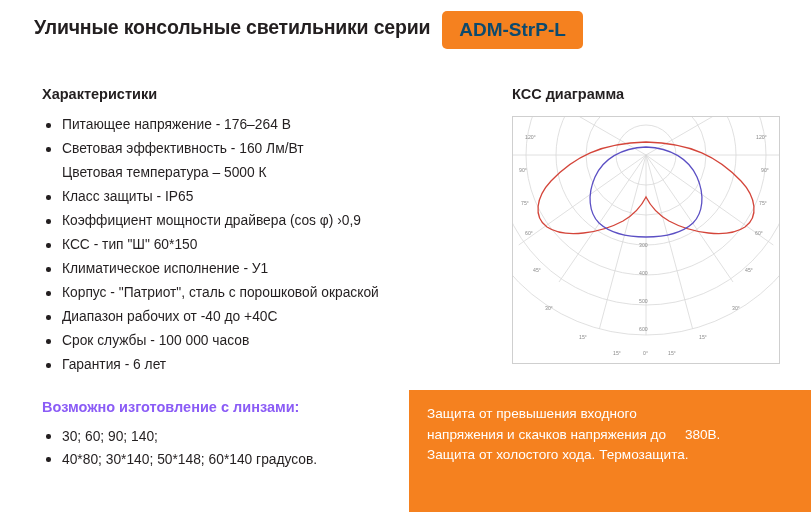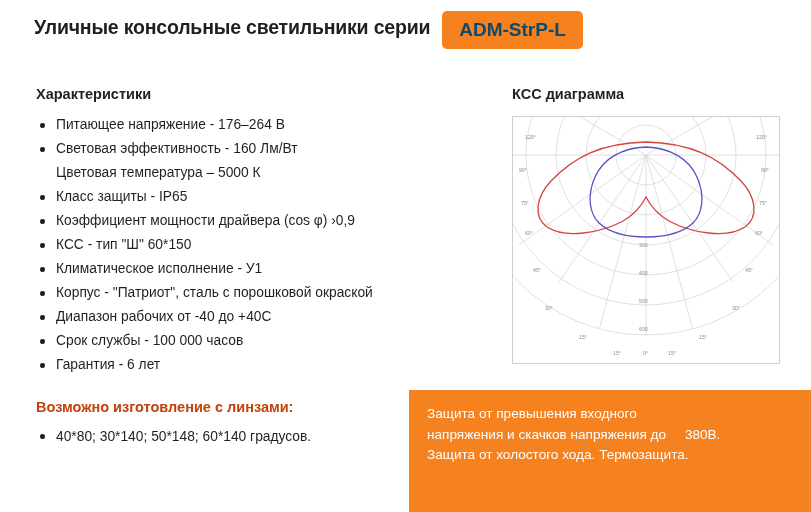--- a/index.html
+++ b/index.html
@@ -41,21 +41,21 @@
     border-radius: 5px;
     padding: 9px 17px 10px 17px;
     line-height: 1;
     white-space: nowrap;
     margin-top: 6px;
   }
 
   
   .left-col {
     position: absolute;
-    left: 36px; top: 86px;
+    left: 42px; top: 86px;
     width: 460px;
   }
   .section-heading {
     font-size: 14.5px;
     font-weight: bold;
     color: #231f20;
     margin: 0 0 12px 0;
   }
   ul.spec-list {
     list-style: none;
@@ -77,21 +77,21 @@
     border-radius: 50%;
     background: #231f20;
   }
   ul.spec-list li.no-bullet { padding-left: 20px; }
   ul.spec-list li.no-bullet::before { display: none; }
   .faded { color: #9a9a9a; }
 
   .lens-heading {
     font-size: 14.5px;
     font-weight: bold;
-    color: #c2410c;
+    color: #8b5cf6;
     margin: 22px 0 10px 0;
   }
   ul.lens-list {
     list-style: none;
     margin: 0; padding: 0;
   }
   ul.lens-list li {
     position: relative;
     padding-left: 20px;
     font-size: 13.8px;
@@ -166,20 +166,21 @@
       <li>КСС - тип "Ш" 60*150</li>
       <li>Климатическое исполнение - У1</li>
       <li>Корпус - "Патриот", сталь с порошковой окраской</li>
       <li>Диапазон рабочих от -40 до +40С</li>
       <li>Срок службы - 100 000 часов</li>
       <li>Гарантия - 6 лет</li>
     </ul>
 
     <div class="lens-heading">Возможно изготовление с линзами:</div>
     <ul class="lens-list">
+      <li>30; 60; 90; 140;</li>
       <li>40*80; 30*140; 50*148; 60*140 градусов.</li>
     </ul>
   </div>
 
   <div class="right-col">
     <div class="kss-heading">КСС диаграмма</div>
     <div class="kss-box">
       <svg width="266" height="246" viewBox="0 0 266 246">
 
         <g stroke="#d8d8d8" fill="none" stroke-width="0.8">

